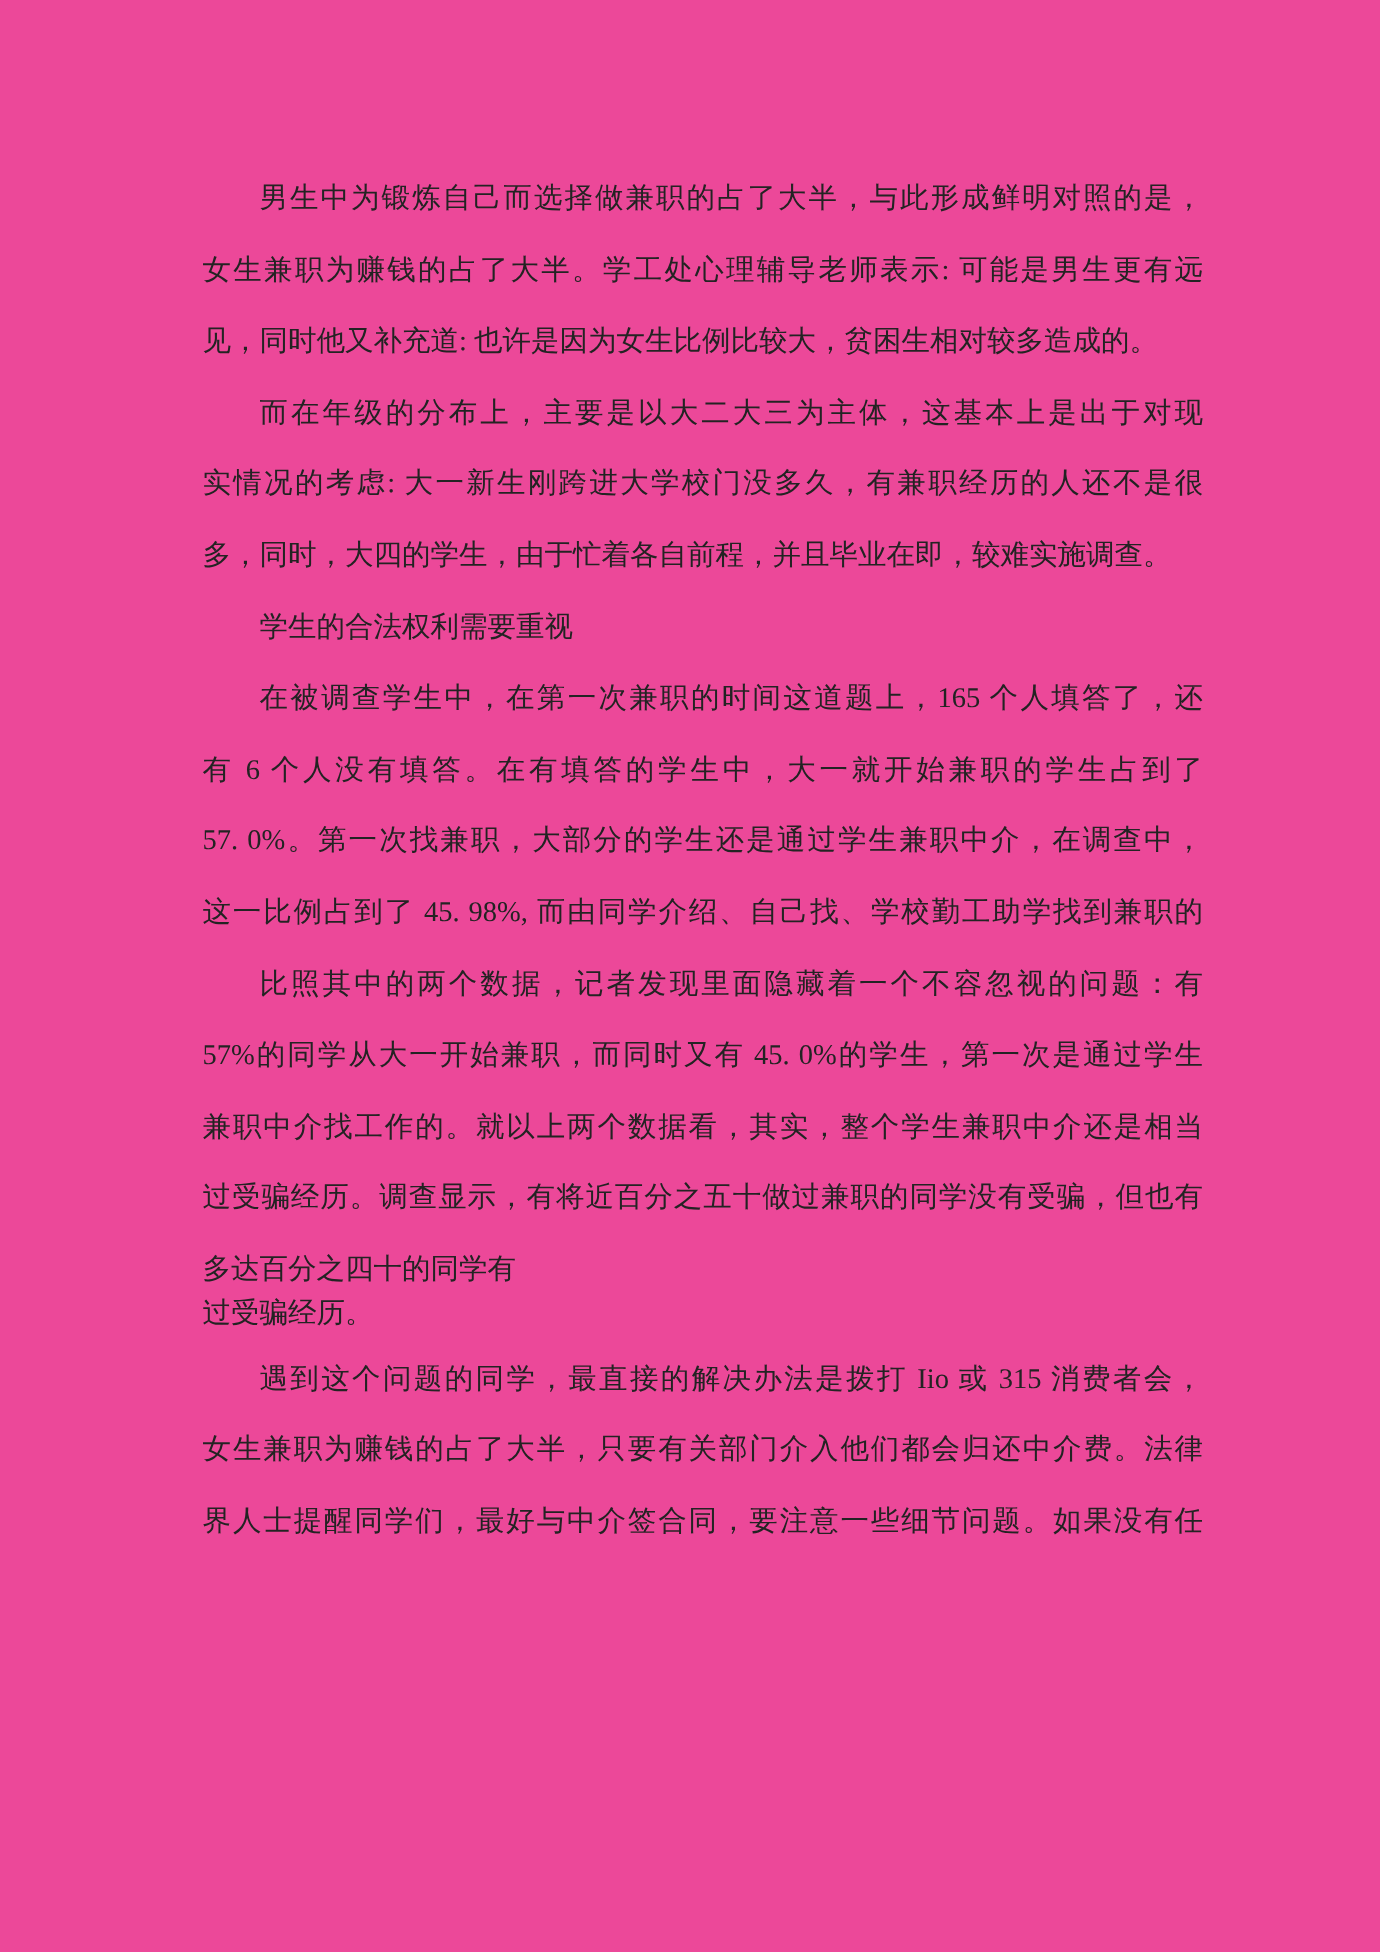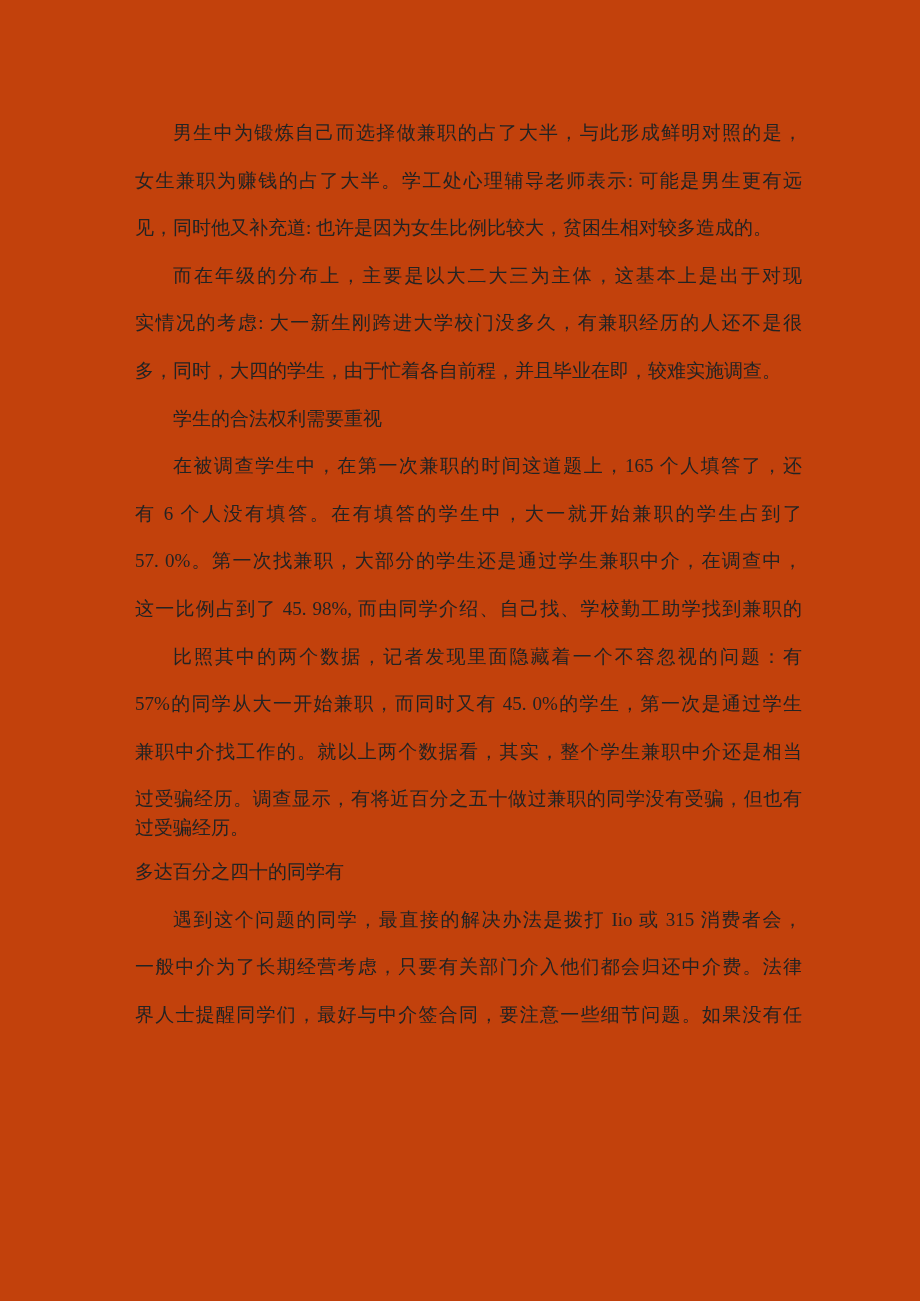--- a/index.html
+++ b/index.html
@@ -9,21 +9,21 @@
   }
   body {
     width: 920px;
     height: 1301px;
     overflow: hidden;
     position: relative;
   }
   .page {
     width: 920px;
     height: 1301px;
-    background: #c2410c;
+    background: #ec4899;
   }
   .content {
     box-sizing: border-box;
     margin-left: 135px;
     width: 667px;
     padding-top: 109px;
     font-family: "Liberation Serif", "DejaVu Serif", serif;
     font-size: 19px;
     color: #232323;
   }
@@ -59,19 +59,19 @@
       <div class="line end">多，同时，大四的学生，由于忙着各自前程，并且毕业在即，较难实施调查。</div>
       <div class="line indent end">学生的合法权利需要重视</div>
       <div class="line indent">在被调查学生中，在第一次兼职的时间这道题上，165 个人填答了，还</div>
       <div class="line">有 6 个人没有填答。在有填答的学生中，大一就开始兼职的学生占到了</div>
       <div class="line">57. 0%。第一次找兼职，大部分的学生还是通过学生兼职中介，在调查中，</div>
       <div class="line">这一比例占到了 45. 98%, 而由同学介绍、自己找、学校勤工助学找到兼职的</div>
       <div class="line indent">比照其中的两个数据，记者发现里面隐藏着一个不容忽视的问题：有</div>
       <div class="line">57%的同学从大一开始兼职，而同时又有 45. 0%的学生，第一次是通过学生</div>
       <div class="line">兼职中介找工作的。就以上两个数据看，其实，整个学生兼职中介还是相当</div>
       <div class="line">过受骗经历。调查显示，有将近百分之五十做过兼职的同学没有受骗，但也有</div>
+      <div class="line end">多达百分之四十的同学有</div>
       <div class="line end tight">过受骗经历。</div>
-      <div class="line end">多达百分之四十的同学有</div>
       <div class="line indent">遇到这个问题的同学，最直接的解决办法是拨打 Iio 或 315 消费者会，</div>
-      <div class="line">一般中介为了长期经营考虑，只要有关部门介入他们都会归还中介费。法律</div>
+      <div class="line">女生兼职为赚钱的占了大半，只要有关部门介入他们都会归还中介费。法律</div>
       <div class="line">界人士提醒同学们，最好与中介签合同，要注意一些细节问题。如果没有任</div>
     </div>
 </div>
 
 </body></html>

